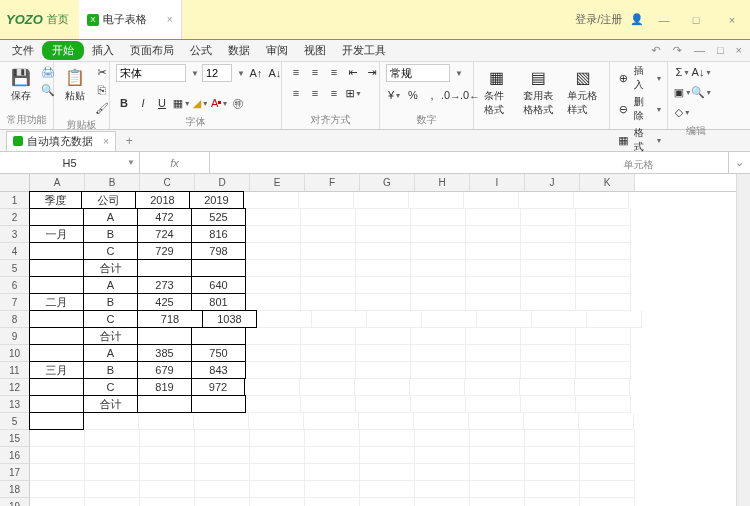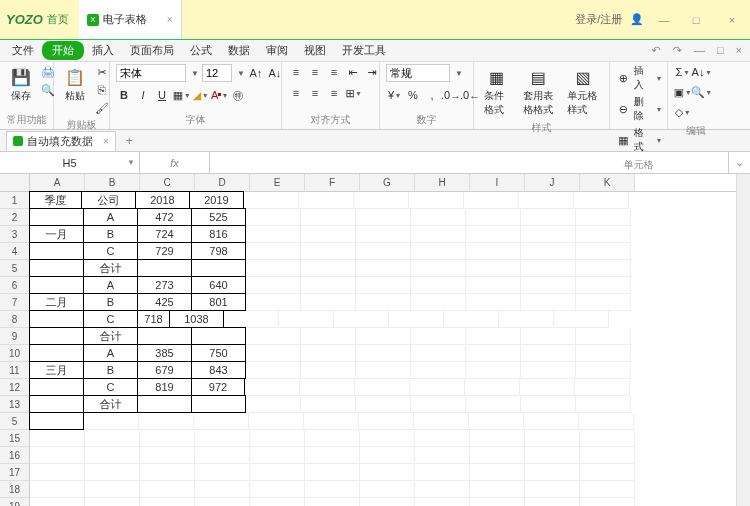--- a/index.html
+++ b/index.html
@@ -125,21 +125,21 @@
       <div style="display:flex;flex-direction:column;gap:2px">
         <span class="sq">✂</span>
         <span class="sq">⎘</span>
         <span class="sq">🖌</span>
       </div>
     </div>
     <div class="ribbon-group-label">剪贴板</div>
   </div>
 
   <div class="ribbon-group" style="width:172px">
-    <div class="ribbon-body" style="flex-direction:column;gap:3px;width:100%">
+    <div class="ribbon-body" style="flex-direction:column;gap:11px;width:100%">
       <div class="small-row">
         <input class="sel font" value="宋体" style="">
         <span class="dd">▼</span>
         <input class="sel size" value="12" style="">
         <span class="dd">▼</span>
         <span class="sq">A↑</span>
         <span class="sq">A↓</span>
       </div>
       <div class="small-row">
         <span class="sq">
@@ -204,21 +204,20 @@
       </div>
       <div class="big-btn">
         <span class="ic">▤</span>
         <span class="txt-label" style="white-space:normal;width:34px;text-align:center">套用表格格式</span>
       </div>
       <div class="big-btn">
         <span class="ic">▧</span>
         <span class="txt-label">单元格样式</span>
       </div>
     </div>
-    <div class="ribbon-group-label">样式</div>
   </div>
 
   <div class="ribbon-group" style="width:58px">
     <div class="ribbon-body" style="flex-direction:column;gap:1px">
       <div class="small-row">
           <span class="sq">⊕</span>
           <span class="txt-label">插入</span>
           <span class="dd">▾</span>
         </div>
       <div class="small-row">
@@ -399,21 +398,21 @@
           <div class="cell" style="width: 55px;"></div>
           <div class="cell" style="width: 55px;"></div>
           <div class="cell" style="width: 55px;"></div>
           <div class="cell" style="width: 55px;"></div>
           <div class="cell" style="width: 55px;"></div>
           <div class="cell" style="width: 55px;"></div>
         </div>
         <div class="cellrow">
           <div class="cell bcell" style="width: 55px;"></div>
           <div class="cell bcell" style="width: 55px;">C</div>
-          <div class="cell bcell" style="width: 33px;">718</div>
+          <div class="cell bcell" style="width: 66px;">718</div>
           <div class="cell bcell" style="width: 55px;">1038</div>
           <div class="cell" style="width: 55px;"></div>
           <div class="cell" style="width: 55px;"></div>
           <div class="cell" style="width: 55px;"></div>
           <div class="cell" style="width: 55px;"></div>
           <div class="cell" style="width: 55px;"></div>
           <div class="cell" style="width: 55px;"></div>
           <div class="cell" style="width: 55px;"></div>
         </div>
         <div class="cellrow">

